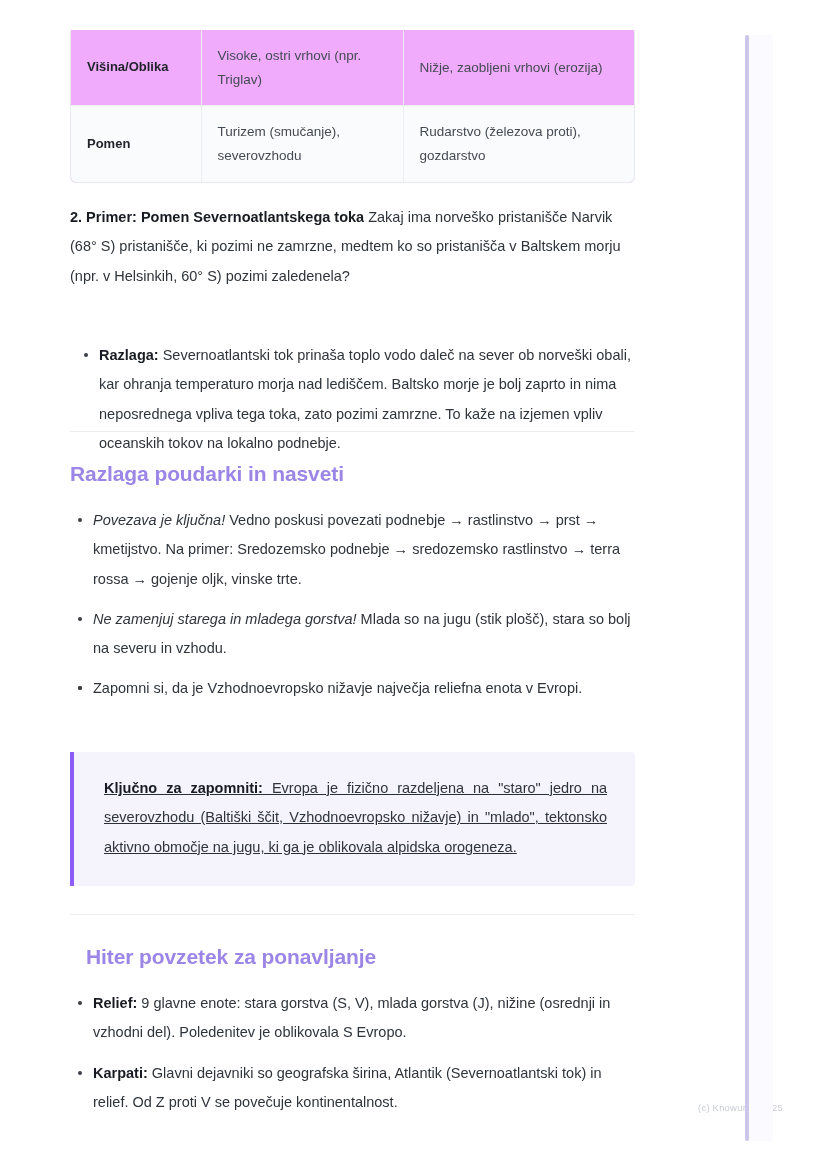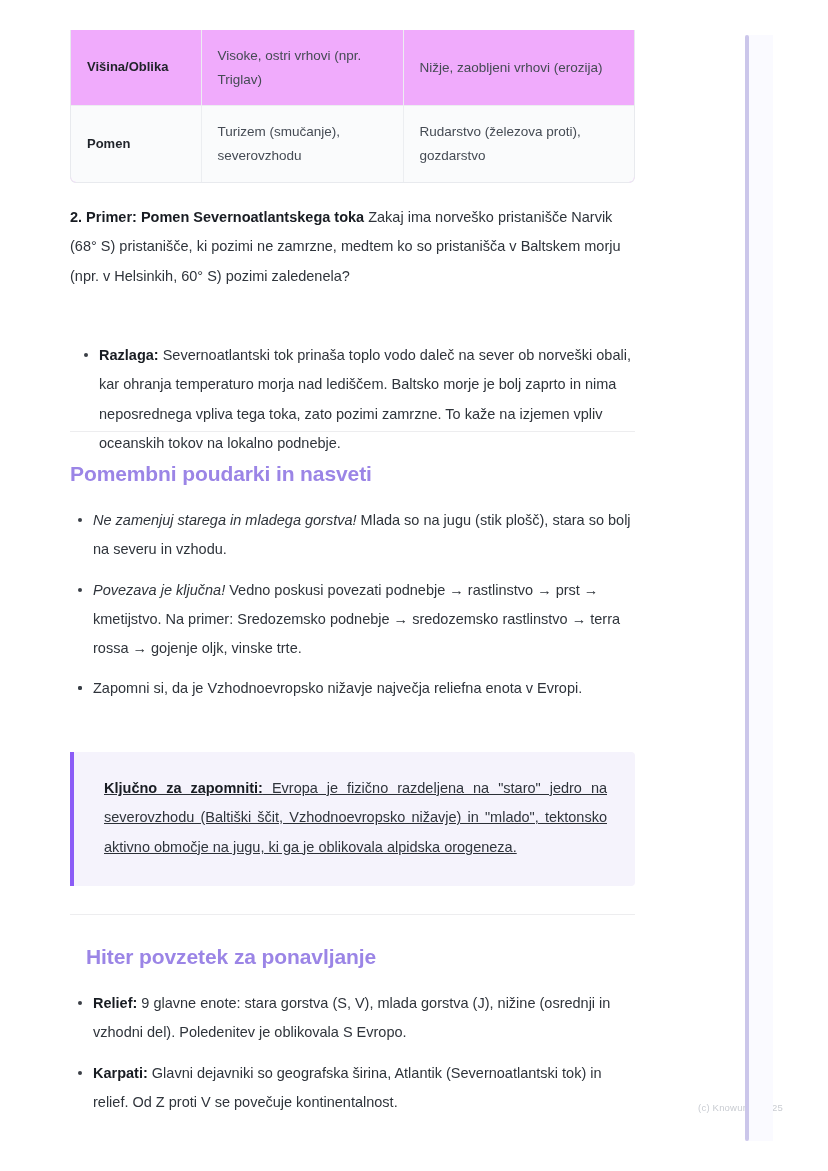--- a/index.html
+++ b/index.html
@@ -199,30 +199,30 @@
 
   <ul class="bullets" style="left:76px; top:305px;margin-top:36px;">
     <li>
       <span class="dot"></span>
       <b>Razlaga:</b><span> Severnoatlantski tok prinaša toplo vodo daleč na sever ob norveški obali, kar ohranja temperaturo morja nad lediščem. Baltsko morje je bolj zaprto in nima neposrednega vpliva tega toka, zato pozimi zamrzne. To kaže na izjemen vpliv oceanskih tokov na lokalno podnebje.</span>
     </li>
   </ul>
 
   <hr class="rule" style="top:431px;">
 
-  <h2 class="section" style="left:70px; top:462px;">Pomembni poudarki in nasveti</h2>
+  <h2 class="section" style="left:70px; top:462px;">Razlaga poudarki in nasveti</h2>
 
   <ul class="bullets" style="left:70px; top:506px;">
     <li>
       <span class="dot"></span>
+      <i>Povezava je ključna!</i><span> Vedno poskusi povezati podnebje → rastlinstvo → prst → kmetijstvo. Na primer: Sredozemsko podnebje → sredozemsko rastlinstvo → terra rossa → gojenje oljk, vinske trte.</span>
+    </li>
+    <li>
+      <span class="dot"></span>
       <i>Ne zamenjuj starega in mladega gorstva!</i><span> Mlada so na jugu (stik plošč), stara so bolj na severu in vzhodu.</span>
-    </li>
-    <li>
-      <span class="dot"></span>
-      <i>Povezava je ključna!</i><span> Vedno poskusi povezati podnebje → rastlinstvo → prst → kmetijstvo. Na primer: Sredozemsko podnebje → sredozemsko rastlinstvo → terra rossa → gojenje oljk, vinske trte.</span>
     </li>
     <li>
       <span class="dot"></span>
     </li>
     <li>
       <span class="dot"></span>
       <span>Zapomni si, da je Vzhodnoevropsko nižavje največja reliefna enota v Evropi.</span>
     </li>
   </ul>
 

